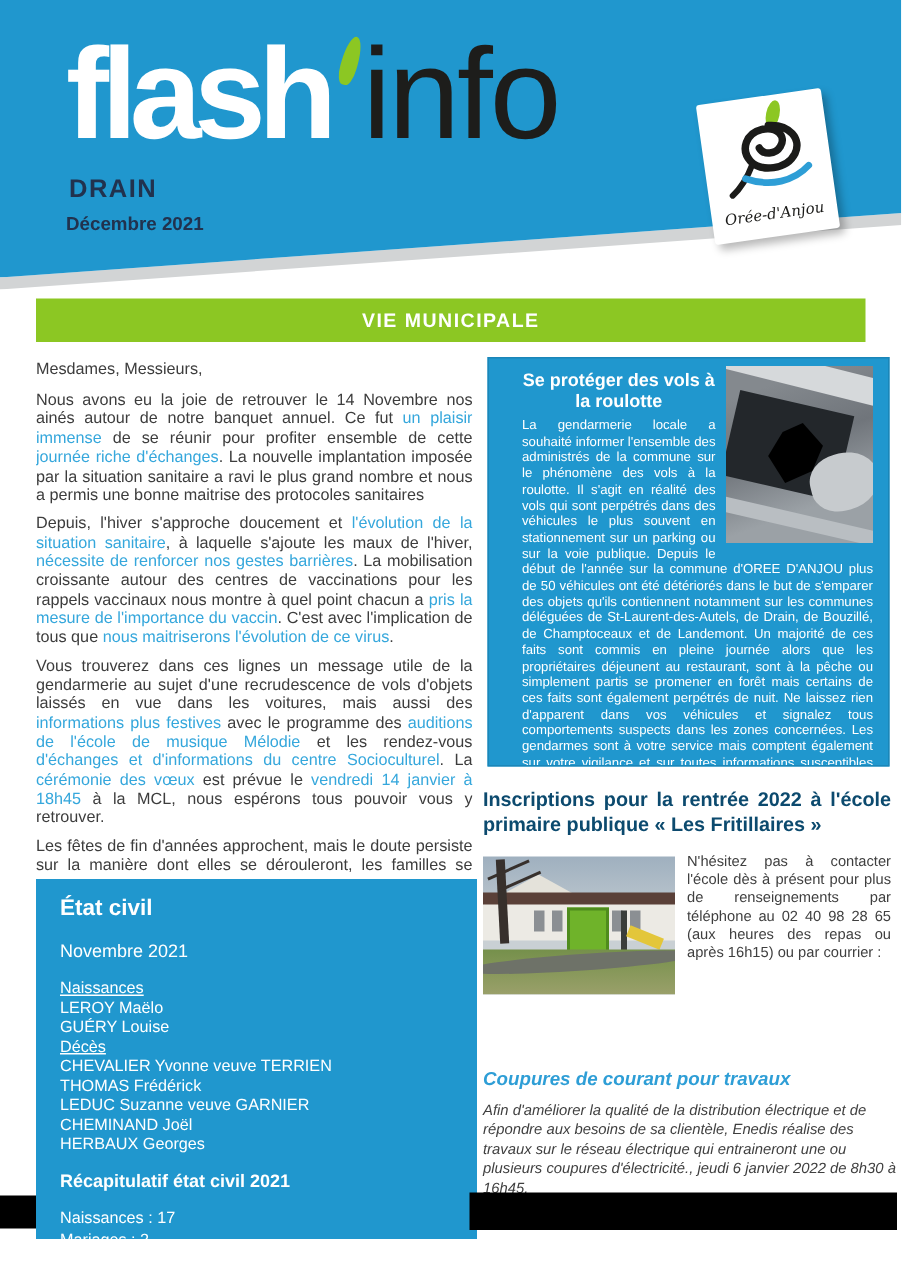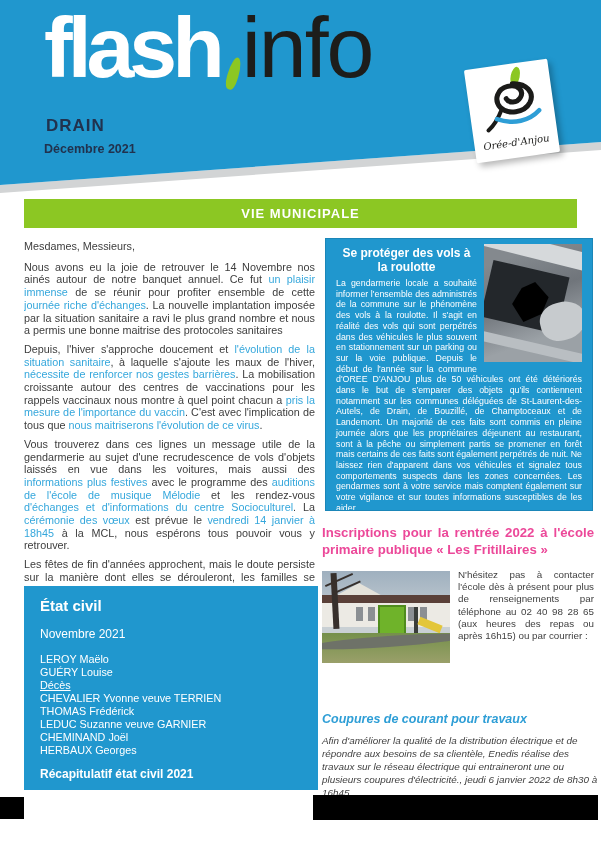--- a/index.html
+++ b/index.html
@@ -4,21 +4,21 @@
 <style>
   html,body{margin:0;padding:0;background:#ffffff;}
   .page{position:relative;width:601px;height:850px;background:#ffffff;overflow:hidden;
         font-family:"Liberation Sans",sans-serif;color:#3f3f3f;}
 
   
   .header-blue{position:absolute;left:0;top:0;width:601px;height:190px;background:#2097ce;
                clip-path:polygon(0 0,100% 0,100% 142px,0 185px);}
   .header-shadow{position:absolute;left:0;top:0;width:601px;height:200px;background:#d2d4d5;
                clip-path:polygon(0 185px,100% 142px,100% 150px,0 193px);}
-  .masthead{position:absolute;left:44px;top:4px;display:flex;align-items:flex-end;line-height:1;}
+  .masthead{position:absolute;left:44px;top:20px;display:flex;align-items:flex-start;line-height:1;}
   .flash{font-size:86px;font-weight:700;color:#ffffff;letter-spacing:-5px;}
   .leaf{display:inline-block;width:11px;height:33px;background:#8cc723;margin:4px 2px 0 8px;
         border-radius:55% 55% 45% 45% / 60% 60% 40% 40%;transform:rotate(16deg);}
   .info{font-size:86px;font-weight:400;color:#1d1d1b;letter-spacing:-2px;margin-left:1px;}
   .commune{position:absolute;left:46px;top:116px;font-size:17px;font-weight:700;color:#21324e;letter-spacing:1px;}
   .issue-date{position:absolute;left:44px;top:142px;font-size:12.5px;font-weight:600;color:#21324e;}
 
   
   .logo-card{position:absolute;left:470px;top:64px;width:84px;height:94px;background:#ffffff;
              transform:rotate(-8deg);border-radius:2px;box-shadow:3px 4px 6px rgba(0,0,0,.28);}
@@ -30,48 +30,48 @@
   .green-bar span{color:#ffffff;font-weight:700;font-size:13px;letter-spacing:1px;}
 
   
   .left-col{position:absolute;left:24px;top:240px;width:291px;height:344px;overflow:hidden;
             font-size:10.8px;line-height:12.7px;color:#3d3d3d;}
   .left-col p{margin:0 0 6px 0;text-align:justify;}
   .salutation{text-align:left !important;margin-bottom:8px !important;}
   .hl{color:#35a7dc;}
 
   
-  .etat-civil{position:absolute;left:24px;top:586px;width:294px;height:204px;background:#2097ce;
+  .etat-civil{position:absolute;left:24px;top:586px;width:294px;height:240px;background:#2097ce;
               color:#ffffff;padding:11px 16px;box-sizing:border-box;overflow:hidden;}
   .ec-title{font-size:15px;font-weight:700;margin-bottom:13px;}
   .ec-month{font-size:12px;font-weight:400;margin-bottom:12px;}
   .ec-label{font-size:10.8px;text-decoration:underline;line-height:13px;}
   .ec-list div{font-size:10.8px;line-height:13px;}
   .ec-recap-title{font-size:12px;font-weight:700;margin:10px 0 11px 0;}
   .ec-recap div{font-size:10.8px;line-height:15px;}
 
   
   .roulotte{position:absolute;left:325px;top:238px;width:268px;height:273px;background:#2097ce;
-            border:1px solid #1b86b8;box-sizing:border-box;padding:5px 10px 8px 10px;
+            border:1px solid #1b86b8;box-sizing:border-box;padding:5px 10px 8px 22px;
             color:#ffffff;overflow:hidden;}
   .r-title{font-size:12px;font-weight:700;text-align:center;line-height:14px;margin:2px 0 4px 0;}
   .r-body{margin:0;font-size:8.8px;line-height:10.7px;text-align:justify;}
   .car-photo{float:right;width:98px;height:118px;margin:0 0 4px 7px;position:relative;overflow:hidden;
              background:linear-gradient(160deg,#84898e 15%,#70757b 45%,#9ba1a6 75%);}
   .cp-roof{position:absolute;left:-20px;top:0;width:170px;height:18px;background:#d6d9db;transform:rotate(14deg);}
   .cp-window{position:absolute;left:2px;top:24px;width:78px;height:58px;background:#23272b;transform:rotate(13deg);}
   .cp-hole{position:absolute;left:26px;top:38px;width:42px;height:40px;background:#000000;
            clip-path:polygon(28% 15%,60% 0,92% 38%,75% 80%,32% 100%,5% 55%);}
   .cp-mirror{position:absolute;right:-4px;top:58px;width:46px;height:38px;background:#c7cbce;
              border-radius:48% 52% 55% 45%;transform:rotate(-14deg);}
   .cp-sill{position:absolute;left:-10px;bottom:8px;width:130px;height:10px;background:#b9bec2;transform:rotate(13deg);}
 
   
   .school{position:absolute;left:322px;top:524px;width:272px;height:186px;overflow:hidden;}
-  .s-title{font-size:13.2px;font-weight:700;color:#ec4899;line-height:17px;text-align:justify;}
+  .s-title{font-size:13.2px;font-weight:700;color:#0c4a6e;line-height:17px;text-align:justify;}
   .s-body{margin-top:7px;font-size:9.8px;line-height:12.2px;color:#3f3f3f;}
   .s-body p{margin:0 0 0 0;text-align:justify;}
   .s-body p.p2{margin-top:11px;}
   .school-photo{float:left;width:128px;height:92px;margin:2px 8px 3px 0;position:relative;overflow:hidden;
                 background:linear-gradient(#9fb0bf,#c9d0d4 55%);}
   .sp-roof{position:absolute;left:0;top:24px;width:128px;height:9px;background:#5a4038;}
   .sp-wall{position:absolute;left:0;top:32px;width:128px;height:24px;background:#eceae4;}
   .sp-win{position:absolute;left:34px;top:36px;width:7px;height:14px;background:#8b8f93;box-shadow:12px 0 0 #8b8f93,52px 0 0 #8b8f93,64px 0 0 #8b8f93;}
   .sp-gable{position:absolute;left:8px;top:12px;width:58px;height:16px;background:#e4e2da;
             clip-path:polygon(0 100%,50% 0,100% 100%);}
@@ -132,20 +132,21 @@
         <p><span>Depuis, l'hiver s'approche doucement et </span><span class="hl">l'évolution de la situation sanitaire</span><span>, à laquelle s'ajoute les maux de l'hiver, </span><span class="hl">nécessite de renforcer nos gestes barrières</span><span>. La mobilisation croissante autour des centres de vaccinations pour les rappels vaccinaux nous montre à quel point chacun a </span><span class="hl">pris la mesure de l'importance du vaccin</span><span>. C'est avec l'implication de tous que </span><span class="hl">nous maitriserons l'évolution de ce virus</span><span>.</span></p>
         <p><span>Vous trouverez dans ces lignes un message utile de la gendarmerie au sujet d'une recrudescence de vols d'objets laissés en vue dans les voitures, mais aussi des </span><span class="hl">informations plus festives</span><span> avec le programme des </span><span class="hl">auditions de l'école de musique Mélodie</span><span> et les rendez-vous </span><span class="hl">d'échanges et d'informations du centre Socioculturel</span><span>. La </span><span class="hl">cérémonie des vœux</span><span> est prévue le </span><span class="hl">vendredi 14 janvier à 18h45</span><span> à la MCL, nous espérons tous pouvoir vous y retrouver.</span></p>
         <p><span>Les fêtes de fin d'années approchent, mais le doute persiste sur la manière dont elles se dérouleront, les familles se questionnent sur l'organisation à mettre en place. Une chose est sûre, les gestes barrières devront rester présents autour de nos tables !</span></p>
       </div>
 
   </div>
 
   <div class="etat-civil">
     <div class="ec-title">État civil</div>
     <div class="ec-month">Novembre 2021</div>
+    <div class="ec-label">Naissances</div>
     <div class="ec-list">
         <div>LEROY Maëlo</div>
         <div>GUÉRY Louise</div>
       </div>
     <div class="ec-label">Décès</div>
     <div class="ec-list">
         <div>CHEVALIER Yvonne veuve TERRIEN</div>
         <div>THOMAS Frédérick</div>
         <div>LEDUC Suzanne veuve GARNIER</div>
         <div>CHEMINAND Joël</div>

